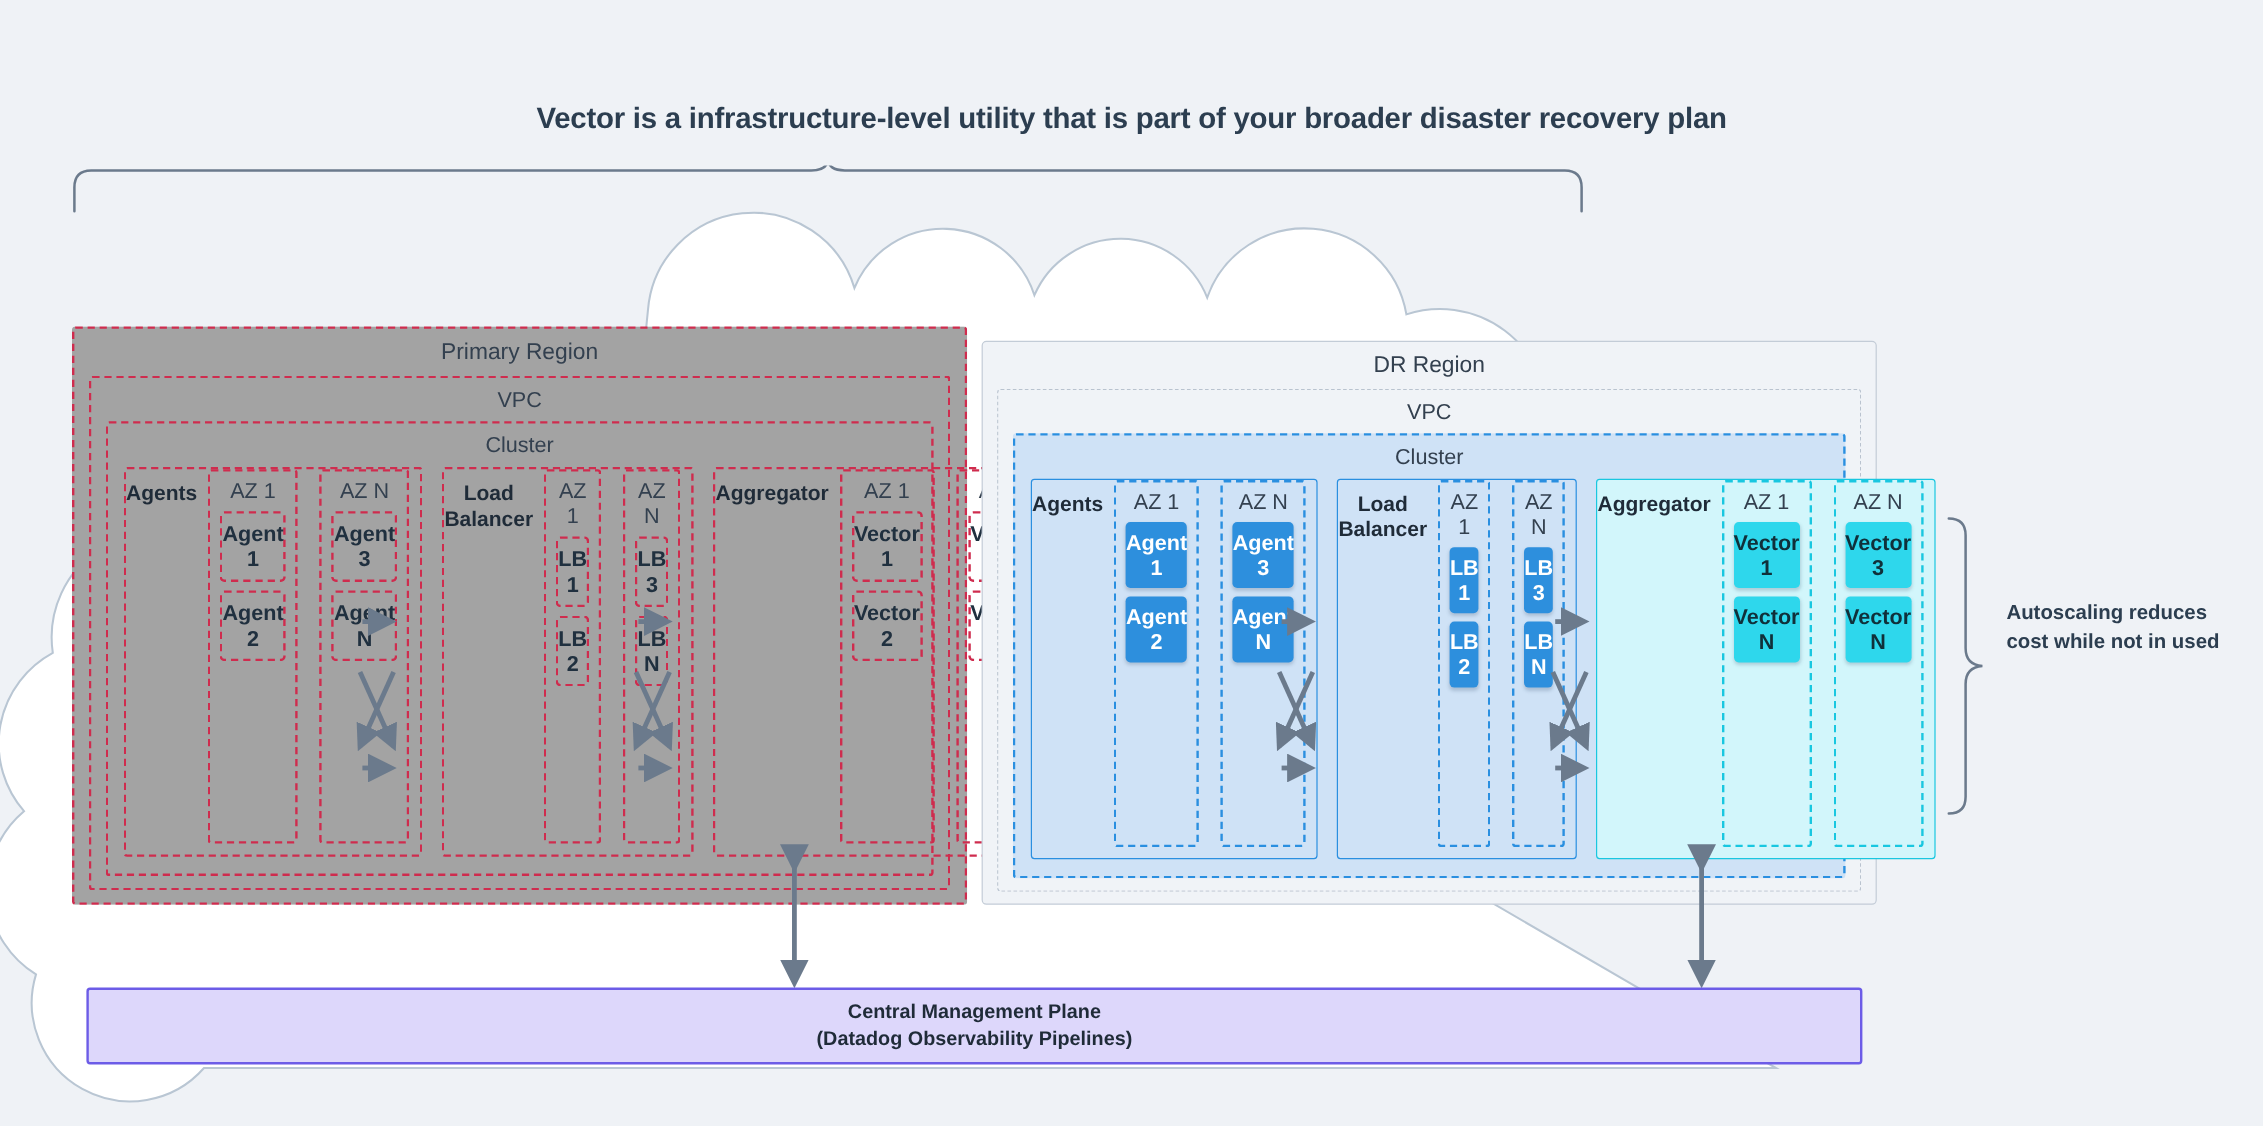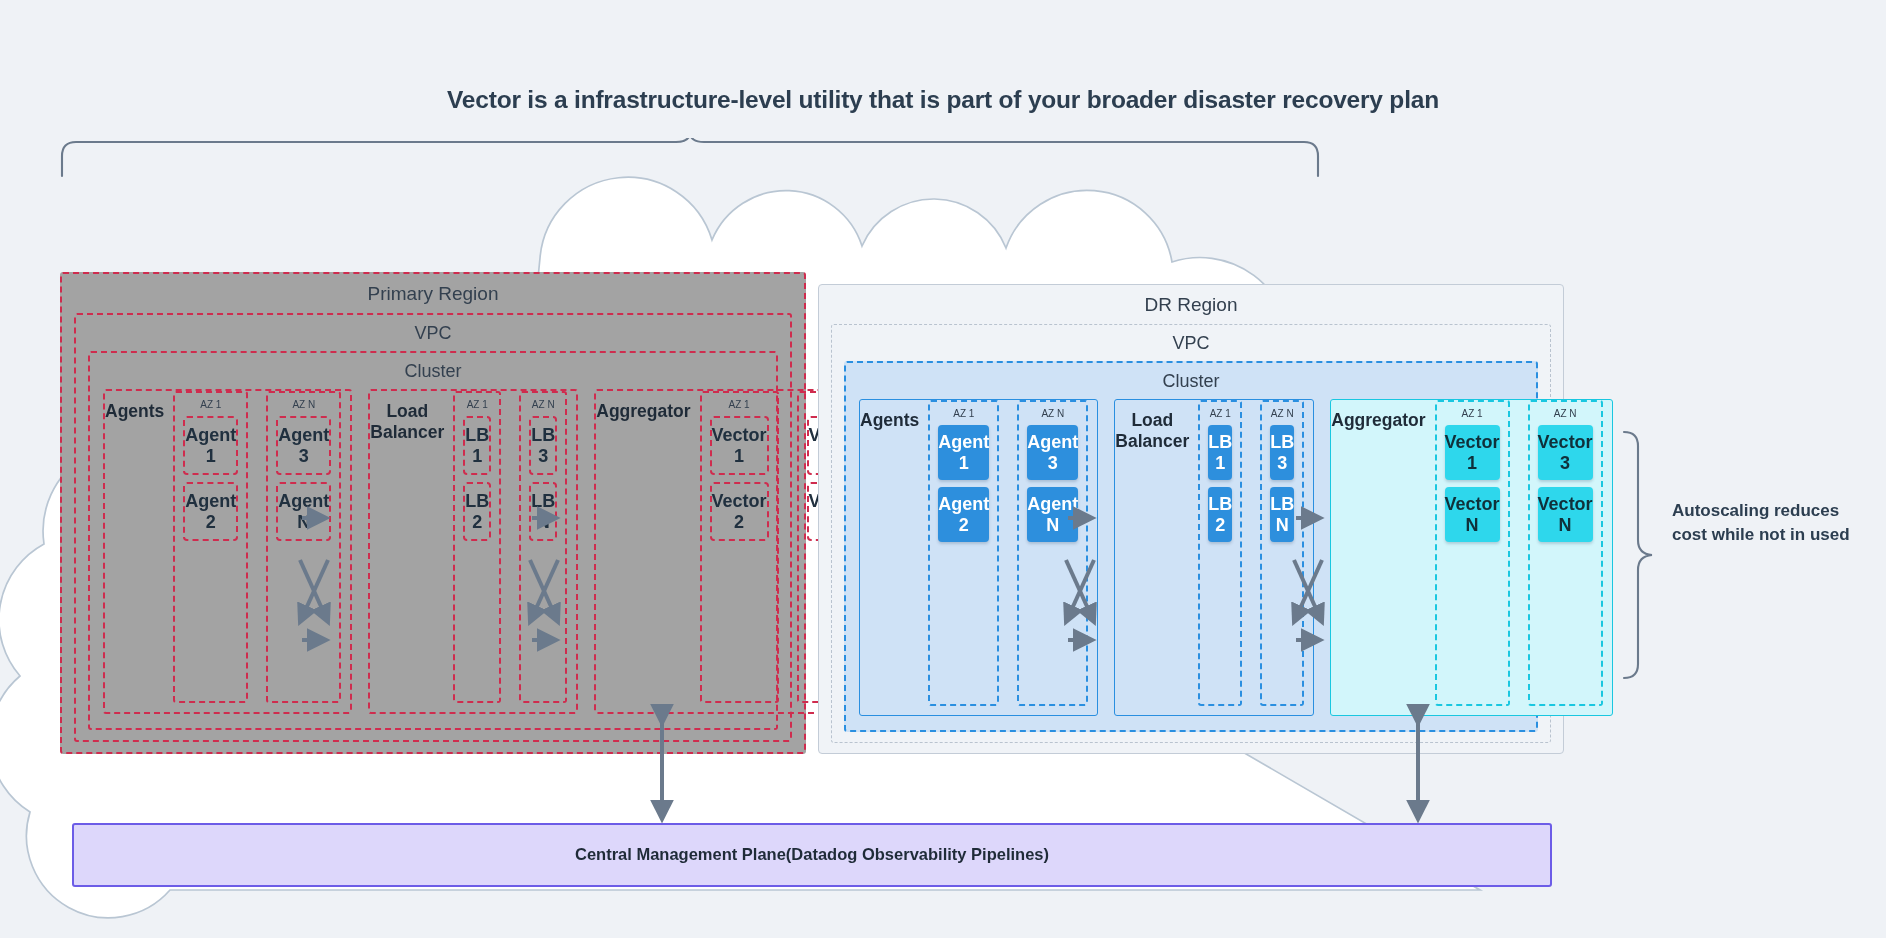--- a/index.html
+++ b/index.html
@@ -63,33 +63,33 @@
   .column { flex: 1; display: flex; border-radius: 3px; }
   .col-primary { border: 2.2px dashed #cf2c4e; }
   .col-dr      { border: 1.8px solid #2a8fe0; }
   .col-dr-agg  { border: 1.8px solid #19c7e0; background: #d2f6fb; }
   .col-title { text-align: center; font-size: 17.5px; font-weight: bold; color: #1f2b38; padding: 10px 0 9px; }
 
   .az { margin: 0 9px 9px; padding: 5px 8px 9px; border-radius: 3px; }
   .az-primary { border: 2px dashed #cf2c4e; }
   .az-dr      { border: 2px dashed #2a8fe0; }
   .az-dr-agg  { border: 2px dashed #19c7e0; }
-  .az-label { text-align: center; font-size: 10px; color: #33404f; padding: 1px 0 6px; }
+  .az-label { text-align: center; font-size: 18px; color: #33404f; padding: 1px 0 6px; }
 
   .node { text-align: center; font-size: 18px; font-weight: bold; padding: 6.5px 0; border-radius: 4px; margin-bottom: 7px; }
   .node:last-child { margin-bottom: 0; }
   .node-primary { border: 2px dashed #cf2c4e; color: #20303f; }
   .node-blue  { background: #2d8fdd; color: #ffffff; box-shadow: 0 2px 3px rgba(40,70,100,.22); }
   .node-cyan  { background: #2ed7ec; color: #10303a; box-shadow: 0 2px 3px rgba(40,70,100,.22); }
 
   
   #mgmt-plane {
     position: absolute; left: 72px; top: 823px; width: 1480px; height: 64px;
     background: #ddd7fb; border: 2px solid #6c5ce7; border-radius: 3px;
-    display: flex; align-items: center; justify-content: center;
+    display: flex; flex-direction: column; align-items: center; justify-content: center;
     font-size: 16.5px; font-weight: bold; color: #1f2b38; line-height: 1.42;
   }
 
   #arrow-layer { position: absolute; inset: 0; pointer-events: none; }
 </style>
 </head>
 <body>
 
 <div id="stage">
 

